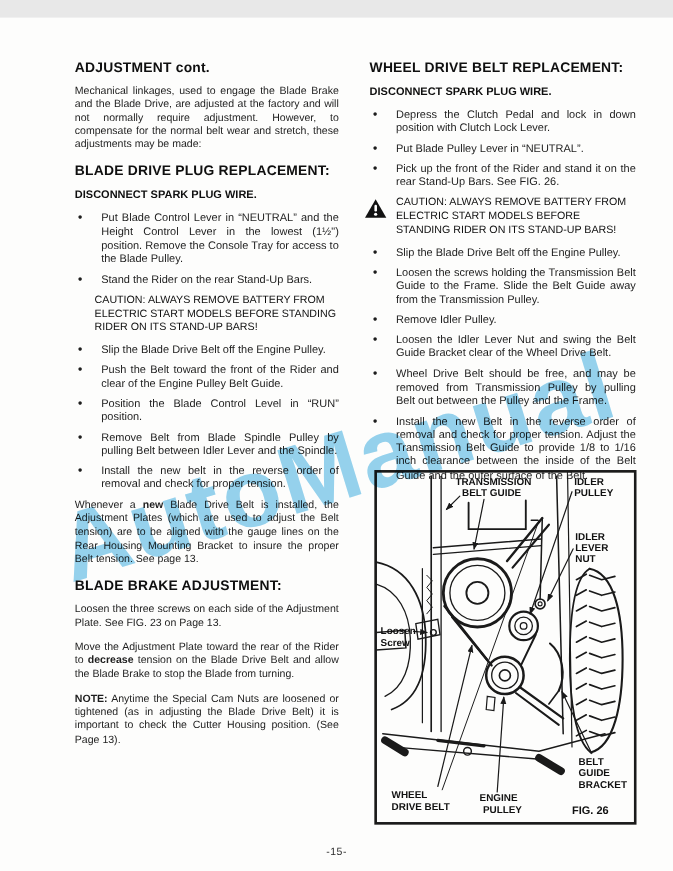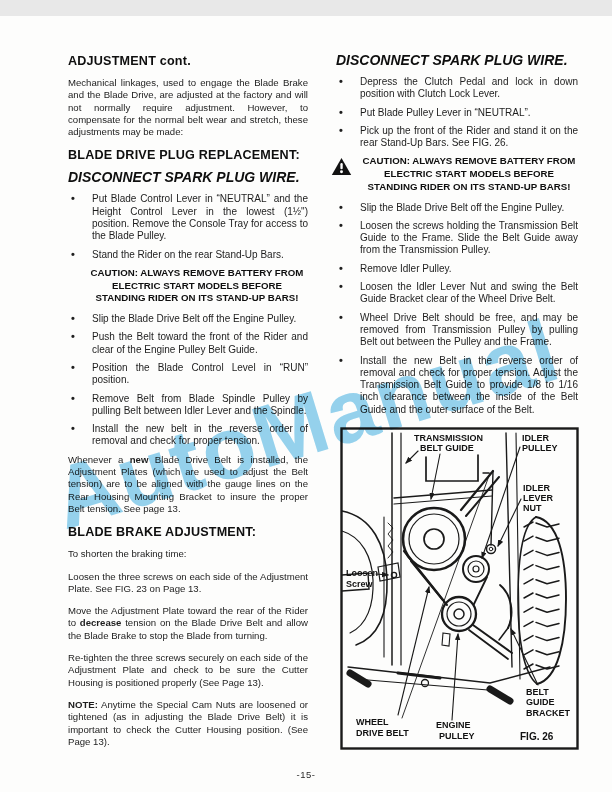--- a/index.html
+++ b/index.html
@@ -10,39 +10,39 @@
   }
   .col { position:absolute; top:38px; width:240px; }
   .col-left  { left:68px; }
   .col-right { left:336px; width:242px; }
 
   h2.section {
     font-size:12.6px; font-weight:bold; color:#0f0f0f;
     letter-spacing:0.2px; margin:0 0 8px 0; line-height:15px;
   }
   h3.sub {
-    font-size:14px; font-weight:bold; color:#0f0f0f;
-    margin:0 0 9px 0; line-height:13px;font-style:italic;
+    font-size:10px; font-weight:bold; color:#0f0f0f;
+    margin:0 0 9px 0; line-height:13px;
   }
   p.body {
     font-size:9.6px; line-height:12.3px; text-align:justify;
     margin:0 0 10px 0;
   }
   .gap-lg { margin-top:21px; }
   .bullet {
     position:relative; padding-left:24px; margin:0 0 6px 0;
     font-size:10px; line-height:12.3px; text-align:justify;
   }
   .bullet::before {
     content:"\2022"; position:absolute; left:3px; top:-1px;
     font-size:11px; font-weight:bold;
   }
   .caution {
-    font-weight:bold; font-size:9.7px; line-height:12.7px;
-    margin:2px 0 8px 0; color:#0f0f0f; text-align:center;
+    font-weight:normal; font-size:9.7px; line-height:12.7px;
+    margin:2px 0 8px 0; color:#0f0f0f; text-align:left;
   }
   .col-left .caution, .indent { margin-left:18px; }
   .caution-row { position:relative; padding-left:24px; margin:3px 0 8px 0; }
   .caution-row .caution { margin:0; }
   .warn-icon { position:absolute; left:-5px; top:2px; width:21px; height:19px; }
   b { font-weight:bold; }
 
   .figure-box { position:absolute; left:340px; top:411px; width:208px; height:324px; }
   .figure-box svg { display:block; }
 
@@ -76,28 +76,27 @@
 
     <div class="bullet">Slip the Blade Drive Belt off the Engine Pulley.</div>
     <div class="bullet">Push the Belt toward the front of the Rider and clear of the Engine Pulley Belt Guide.</div>
     <div class="bullet">Position the Blade Control Level in “RUN” position.</div>
     <div class="bullet">Remove Belt from Blade Spindle Pulley by pulling Belt between Idler Lever and the Spindle.</div>
     <div class="bullet">Install the new belt in the reverse order of removal and check for proper tension.</div>
 
     <p class="body indent"><span>Whenever a </span><b>new</b><span> Blade Drive Belt is installed, the Adjustment Plates (which are used to adjust the Belt tension) are to be aligned with the gauge lines on the Rear Housing Mounting Bracket to insure the proper Belt tension. See page 13.</span></p>
 
     <h2 class="section gap-lg">BLADE BRAKE ADJUSTMENT:</h2>
-    <p class="body">To shorten the braking time:</p>
     <p class="body">Loosen the three screws on each side of the Adjustment Plate. See FIG. 23 on Page 13.</p>
     <p class="body"><span>Move the Adjustment Plate toward the rear of the Rider to </span><b>decrease</b><span> tension on the Blade Drive Belt and allow the Blade Brake to stop the Blade from turning.</span></p>
-    <p class="body">Re-tighten the three screws securely on each side of the Adjustment Plate and check to be sure the Cutter Housing is positioned properly (See Page 13).</p>
     <p class="body"><b>NOTE:</b><span>  Anytime the Special Cam Nuts are loosened or tightened (as in adjusting the Blade Drive Belt) it is important to check the Cutter Housing position. (See Page 13).</span></p>
   </div>
 
   <div class="col col-right">
+    <h2 class="section">WHEEL DRIVE BELT REPLACEMENT:</h2>
     <h3 class="sub">DISCONNECT SPARK PLUG WIRE.</h3>
 
     <div class="bullet">Depress the Clutch Pedal and lock in down position with Clutch Lock Lever.</div>
     <div class="bullet">Put Blade Pulley Lever in “NEUTRAL”.</div>
     <div class="bullet">Pick up the front of the Rider and stand it on the rear Stand-Up Bars. See FIG. 26.</div>
 
     <div class="caution-row">
       <span class="warn-icon">
         <svg viewBox="0 0 24 22" width="21" height="19">
           <path d="M12 1.2 L23.2 20.8 L0.8 20.8 Z" fill="#121212"></path>

